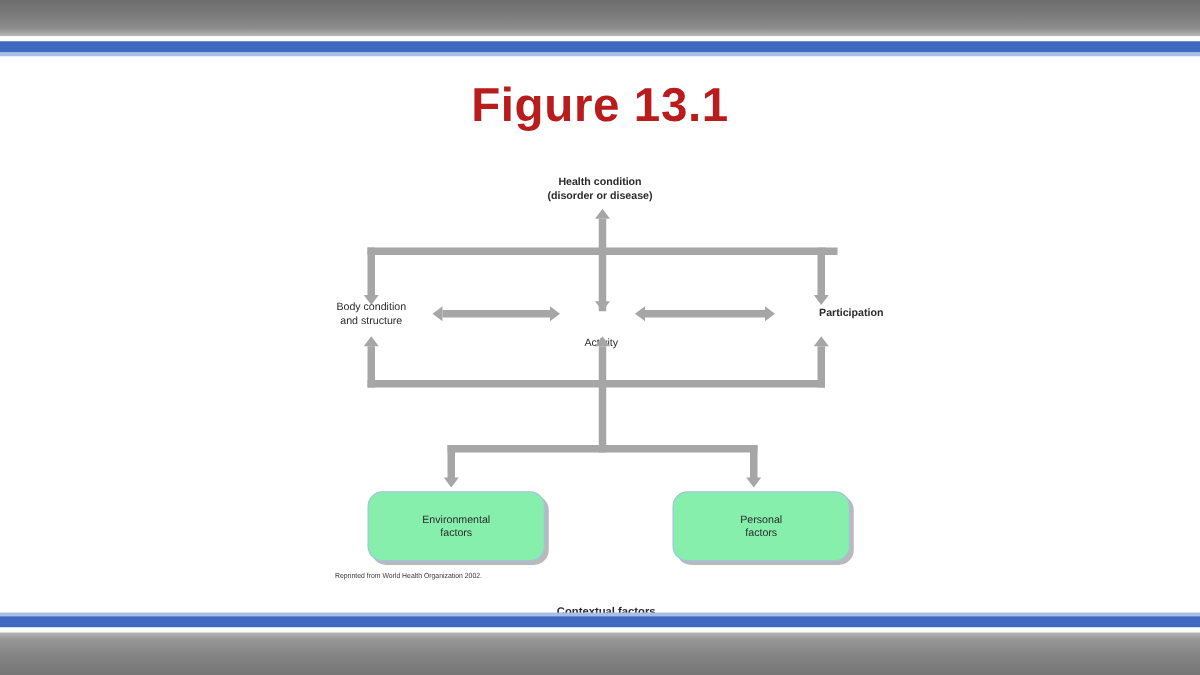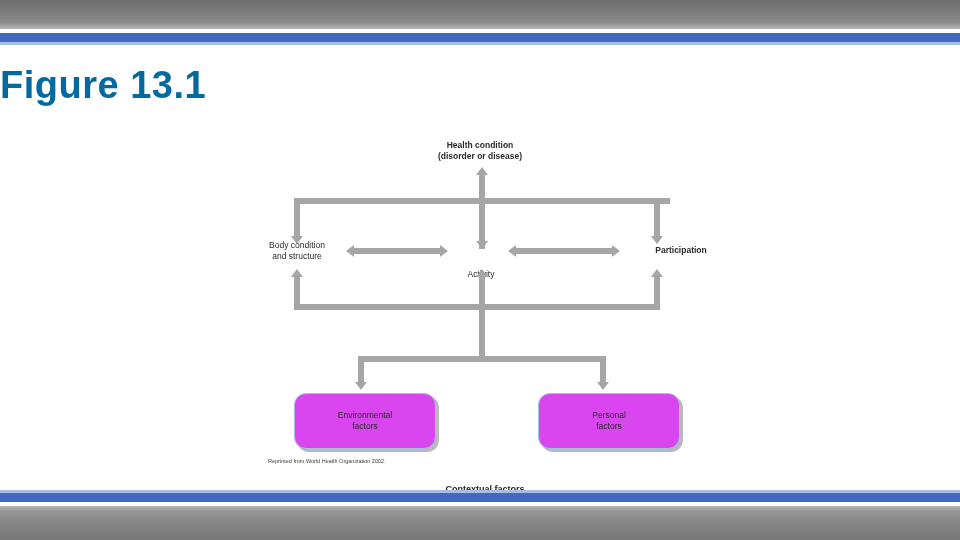--- a/index.html
+++ b/index.html
@@ -69,23 +69,24 @@
     left: 0; right: 0; bottom: 0;
     height: 34px;
     background: linear-gradient(to bottom, #b5b5b5 0%, #979797 16%, #868686 50%, #767676 100%);
   }
 
   
   .title {
     position: absolute;
     left: 0; right: 0;
     top: 64px;
+    text-align: center;
     font-size: 38px;
     font-weight: bold;
-    color: #0369a1;
+    color: #b91c1c;
     letter-spacing: 0.5px;
   }
 
   
   .figure {
     position: absolute;
     left: 250px;
     top: 132px;
     width: 460px;
     height: 345px;
@@ -127,21 +128,21 @@
   }
   .arrow-right {
     border-top: 6px solid transparent;
     border-bottom: 6px solid transparent;
     border-left: 8px solid #a6a6a6;
   }
 
   
   .box {
     position: absolute;
-    background: #d946ef;
+    background: #86efac;
     border: 1px solid #9ec4e3;
     border-radius: 12px;
     box-shadow: 3px 3px 0 0 #b9b9b9;
     display: flex;
     align-items: center;
     justify-content: center;
   }
   .box .lbl {
     position: static;
   }

